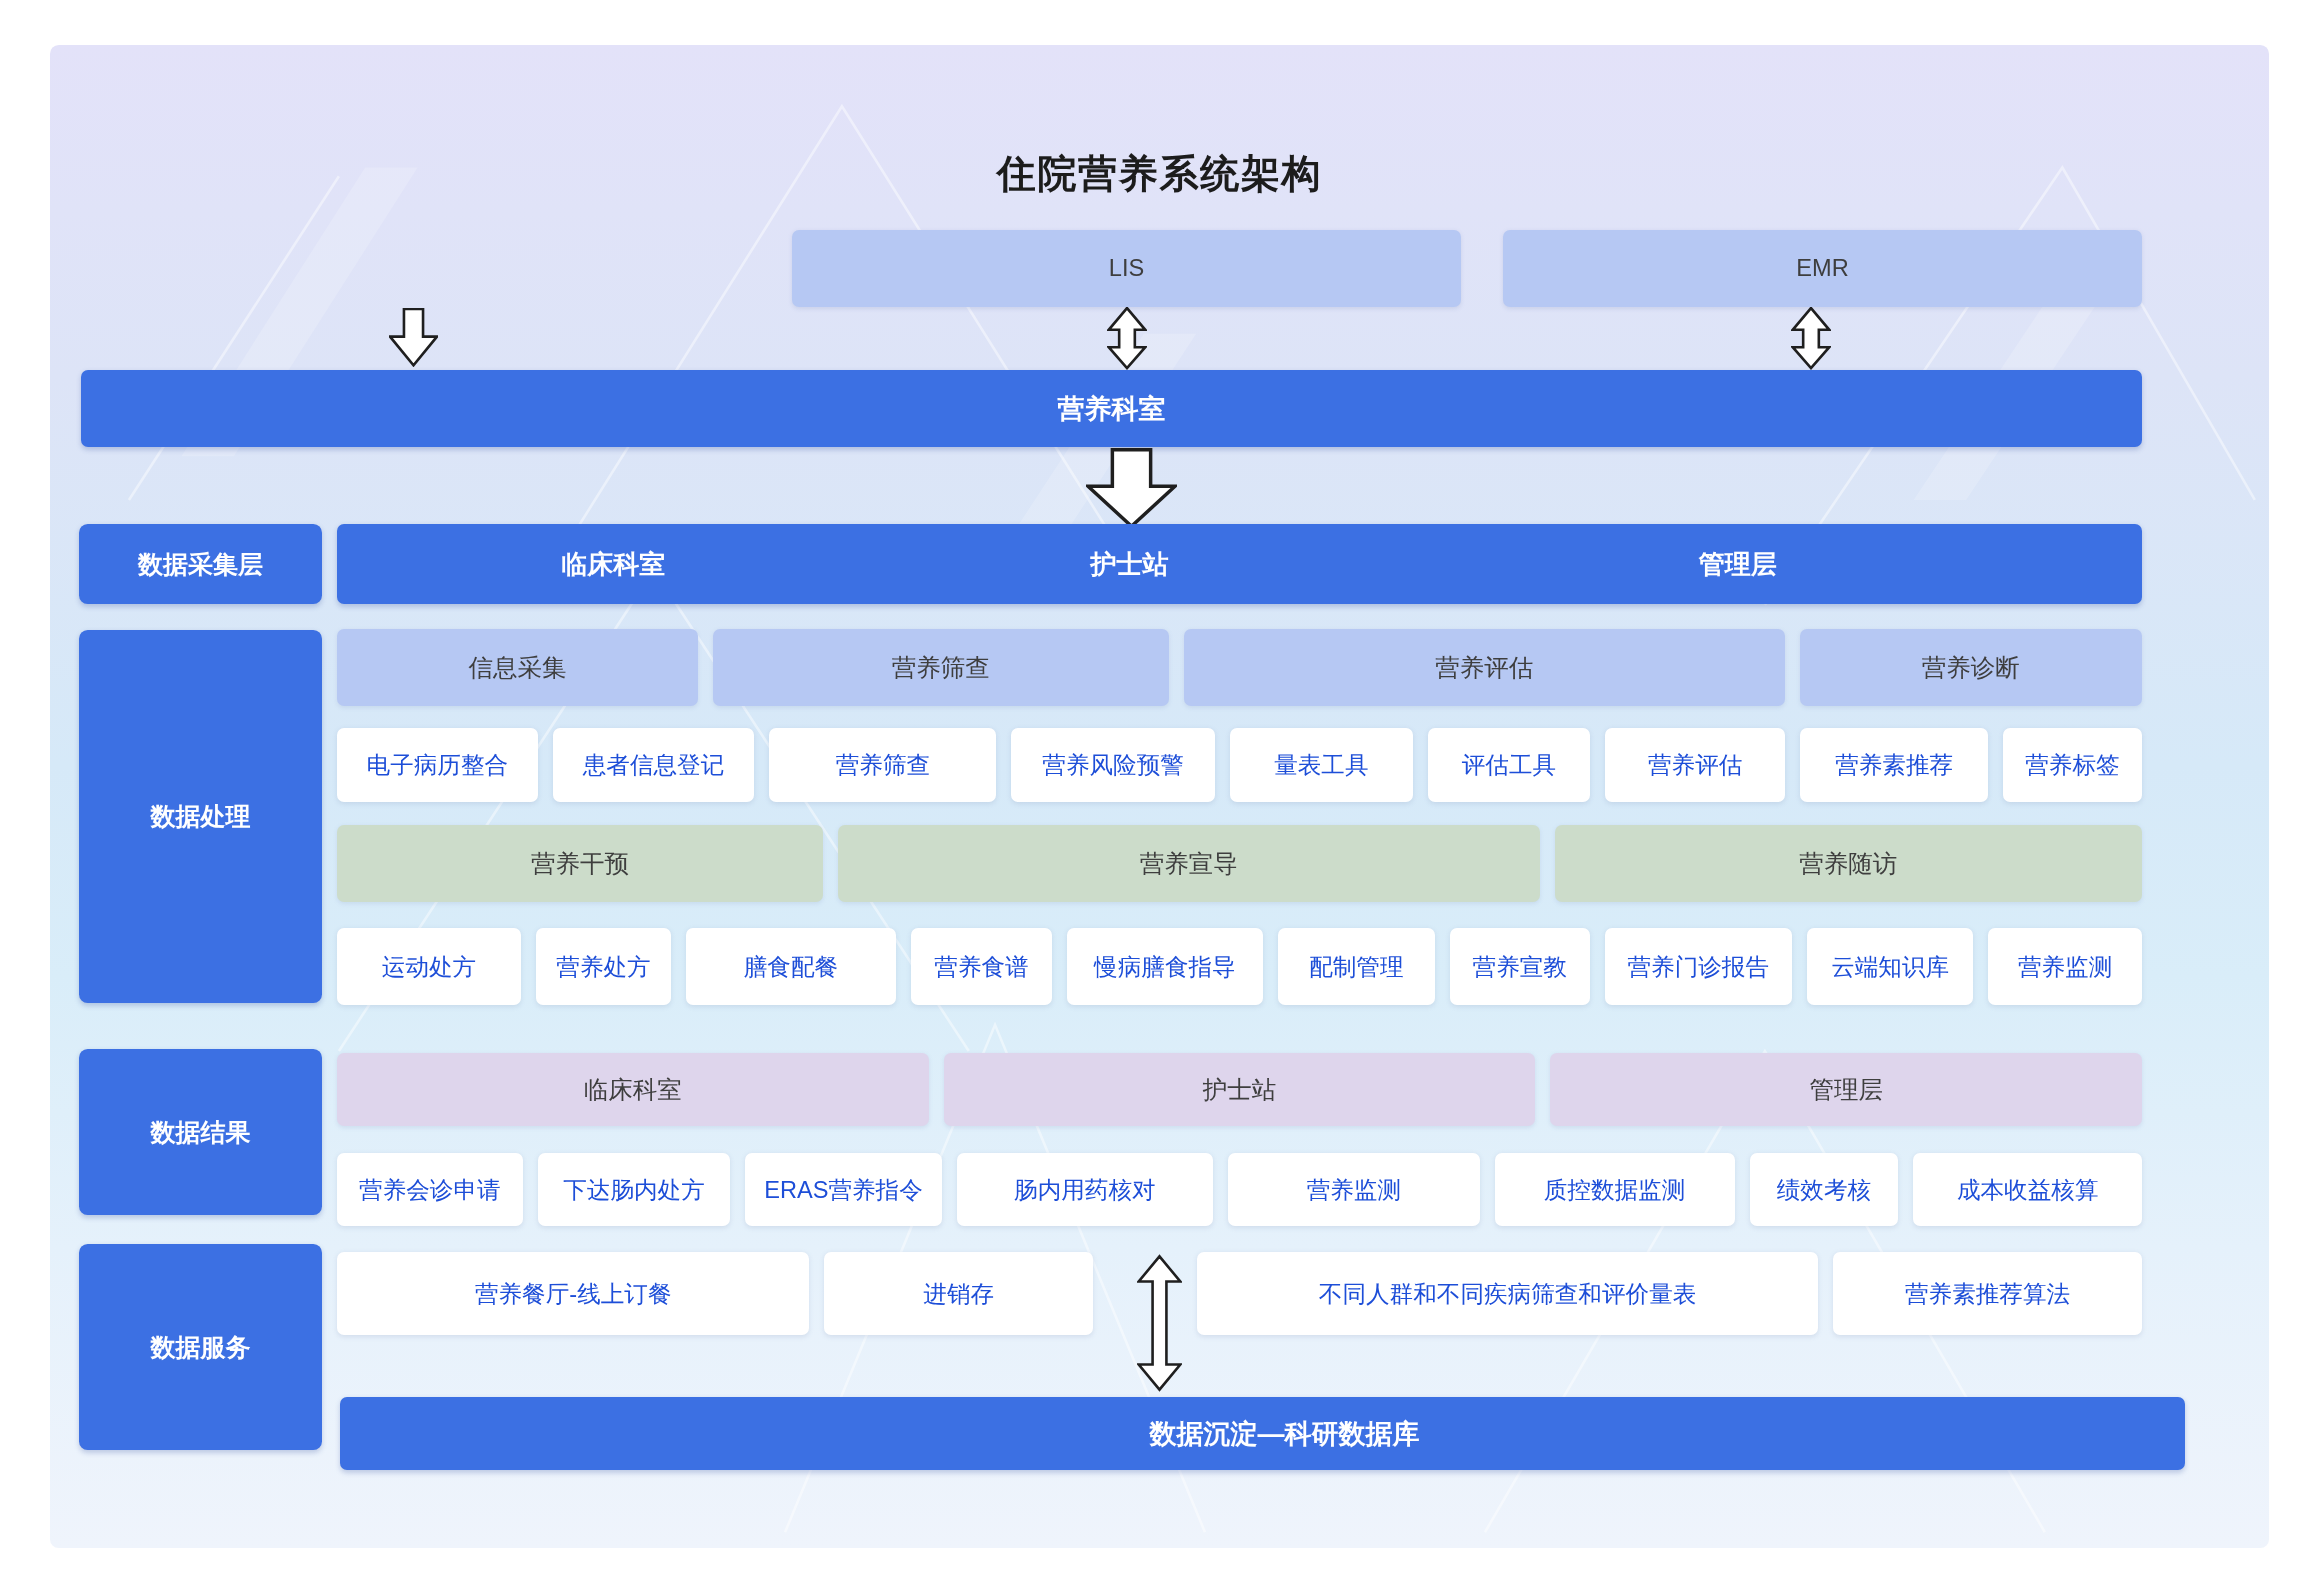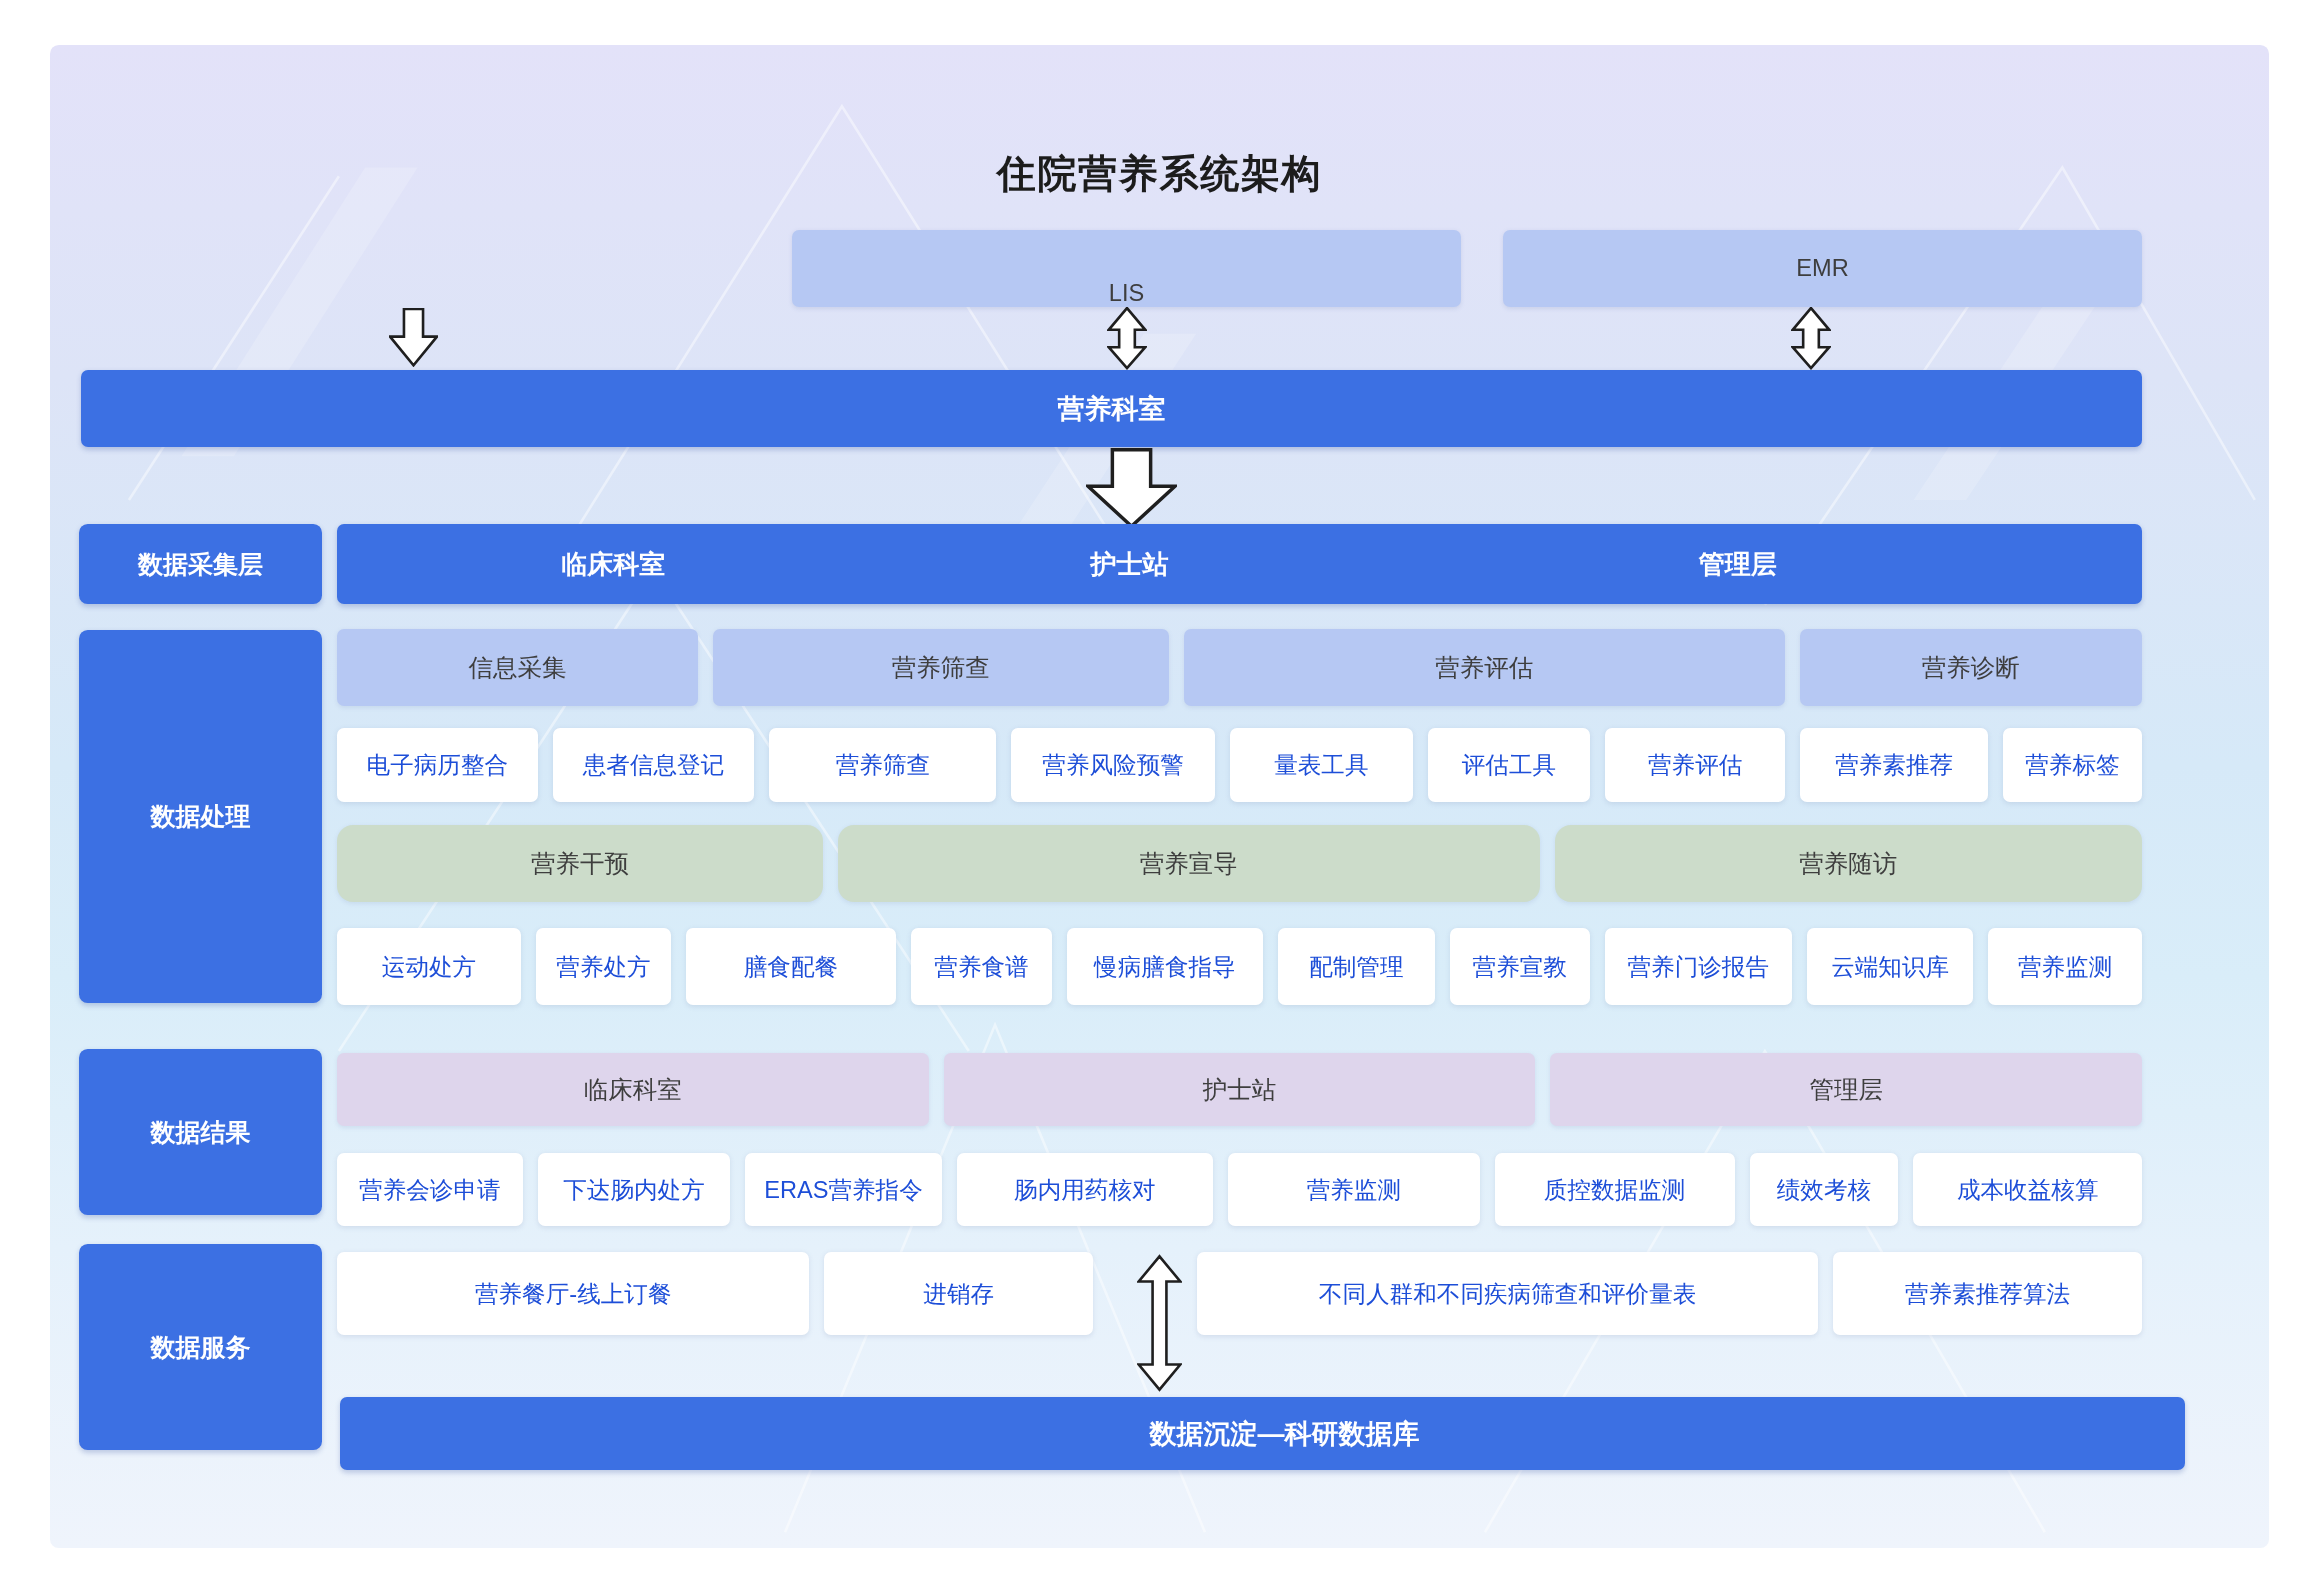--- a/index.html
+++ b/index.html
@@ -39,21 +39,21 @@
     display:flex;align-items:center;justify-content:center;
     box-shadow:0 2.6px 5.2px rgba(50,80,160,.25);
   }
   .row{
     position:absolute;left:287px;width:1805px;display:flex;column-gap:15px;
   }
   .hdr{
     background:var(--periwinkle,#b6c8f3);font-size:24.5px;color:#3e3e3e;
     box-shadow:0 1.7px 4.4px rgba(110,130,180,.15);
   }
-  .hdr.green{background:var(--green,#ccdcca);border-radius:16px;}
+  .hdr.green{background:var(--green,#ccdcca);}
   .hdr.purple{background:var(--purple,#ded5ec);}
   .white{
     background:#ffffff;font-size:23.6px;color:#1d4ed8;
     box-shadow:0 1.7px 5.2px rgba(100,120,160,.16);
   }
   .collection-bar{
     position:absolute;left:287px;top:479px;width:1805px;height:80px;
     background:var(--primary-blue,#3c70e3);border-radius:7px;
     box-shadow:0 2.6px 5.2px rgba(50,80,160,.25);
   }
@@ -80,21 +80,21 @@
     </g>
     <g fill="rgba(255,255,255,0.18)">
       <polygon points="150,470 360,140 420,140 210,470"></polygon>
       <polygon points="1060,620 1250,330 1310,330 1120,620"></polygon>
       <polygon points="2130,520 2330,220 2390,220 2190,520"></polygon>
     </g>
   </svg>
 
   <div class="title">住院营养系统架构</div>
 
-  <div class="box sysbox" style="left:742px;width:669px;align-items:flex-end;">
+  <div class="box sysbox" style="left:742px;width:669px;">
     <span>LIS</span>
   </div>
   <div class="box sysbox" style="left:1453px;width:639px;">
     <span>EMR</span>
   </div>
 
   <svg class="arrow" style="left:339px;top:263px;" width="49" height="59" viewBox="0 0 56 68">
     <polygon points="17,1 39,1 39,33 55,33 28,66 1,33 17,33" fill="#ffffff" stroke="#1f1f1f" stroke-width="3"></polygon>
   </svg>
   <svg class="arrow" style="left:1057px;top:262px;" width="40" height="63" viewBox="0 0 46 72">

